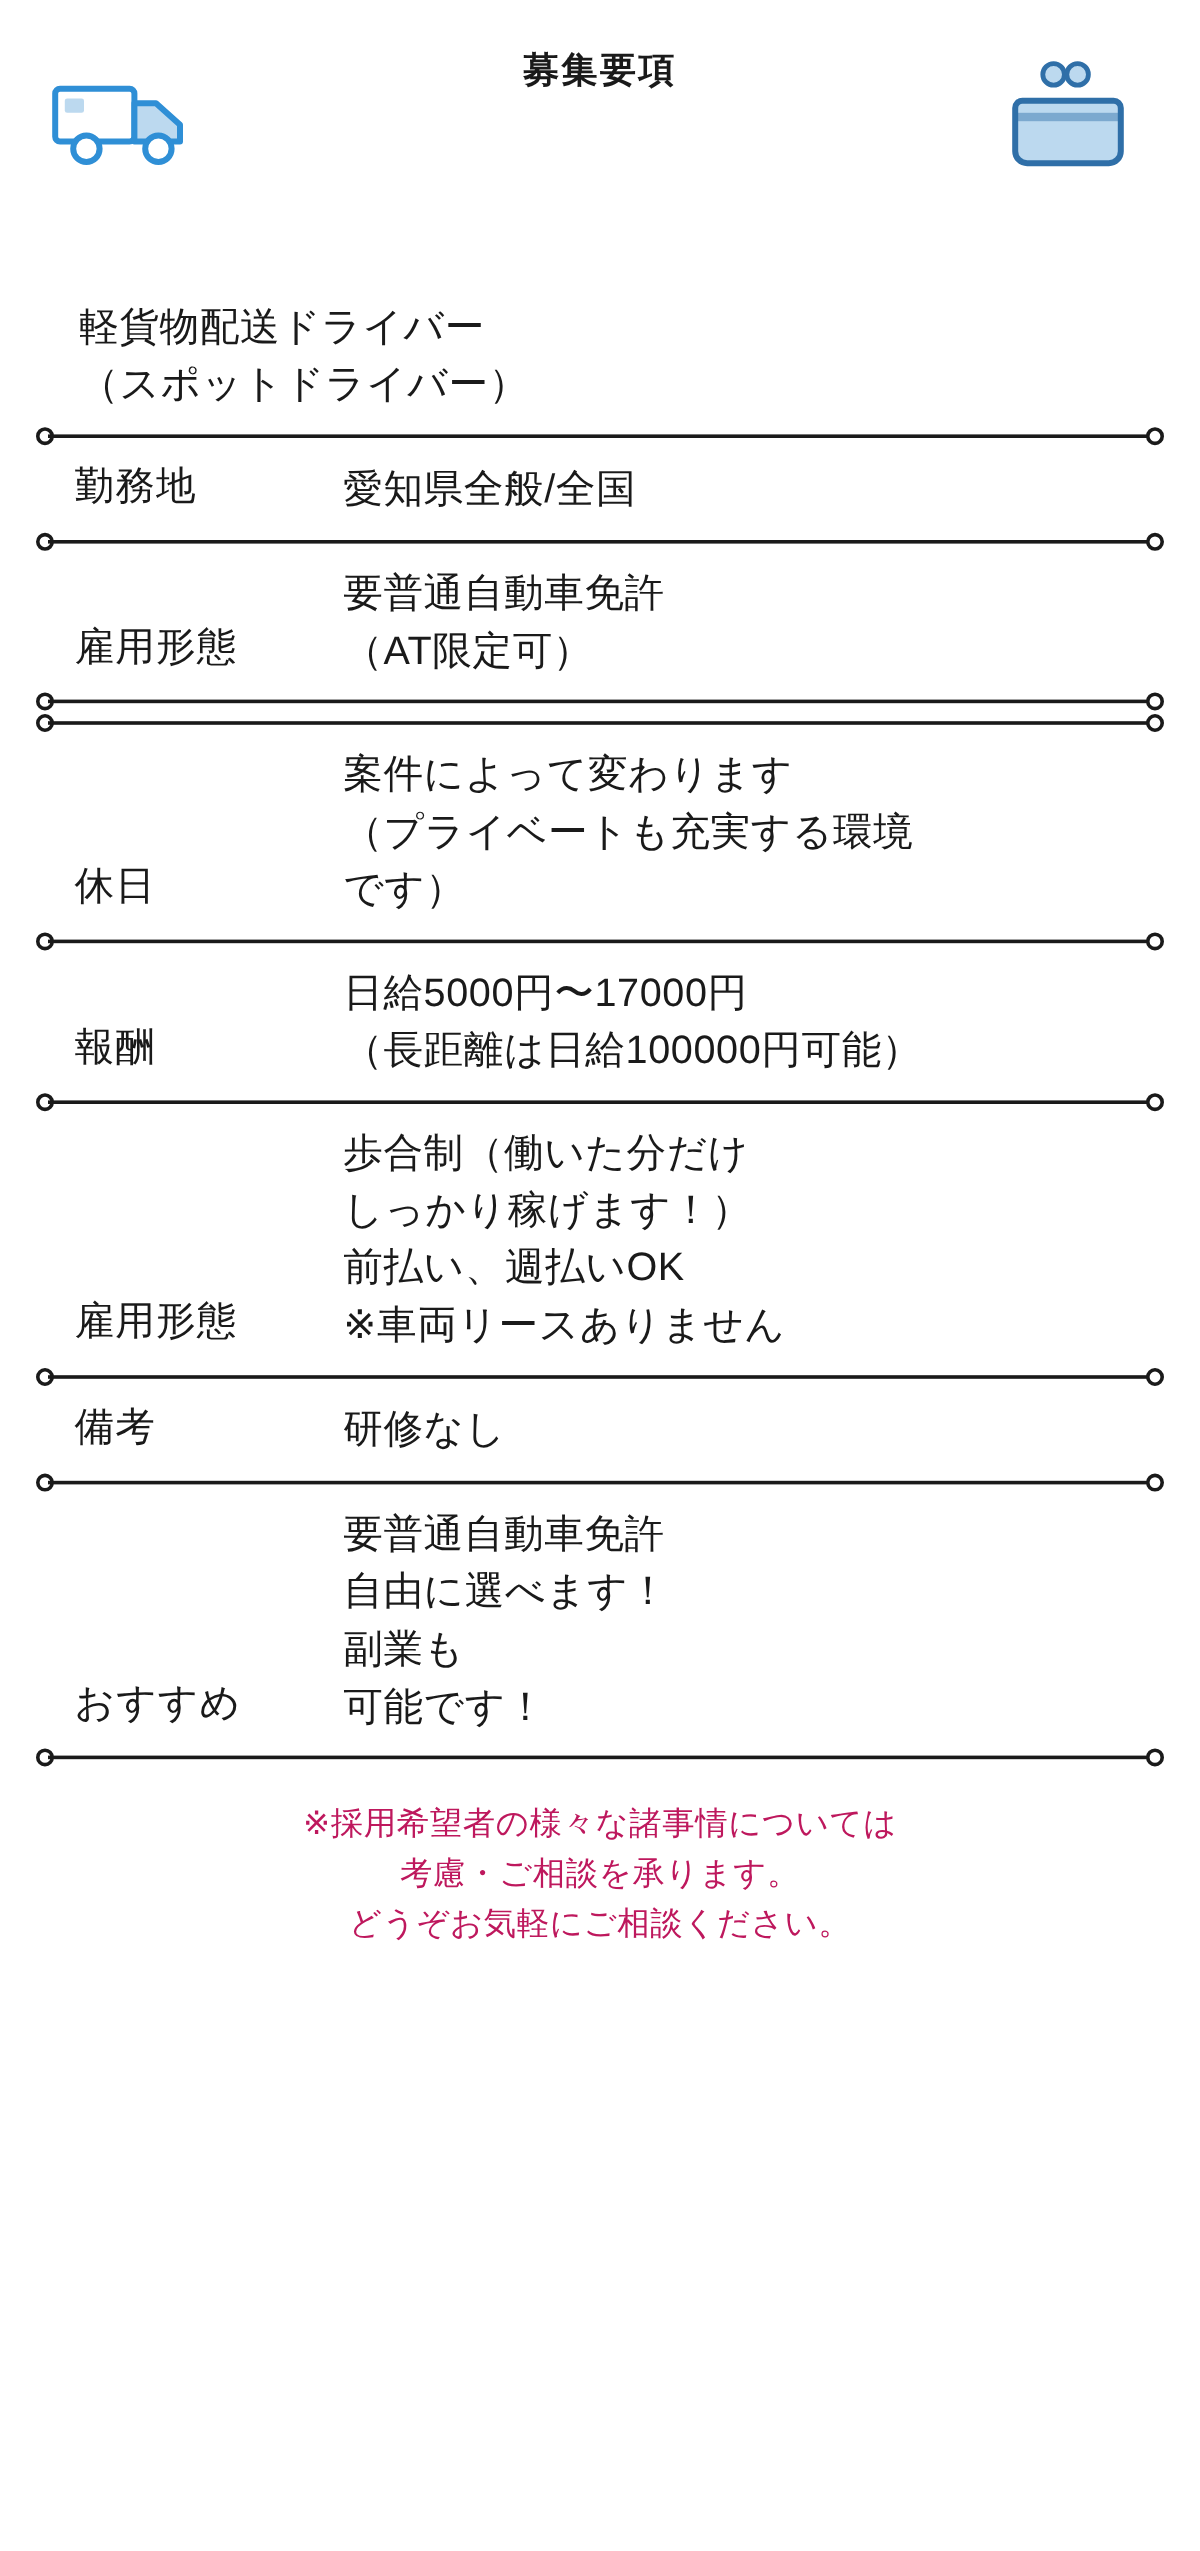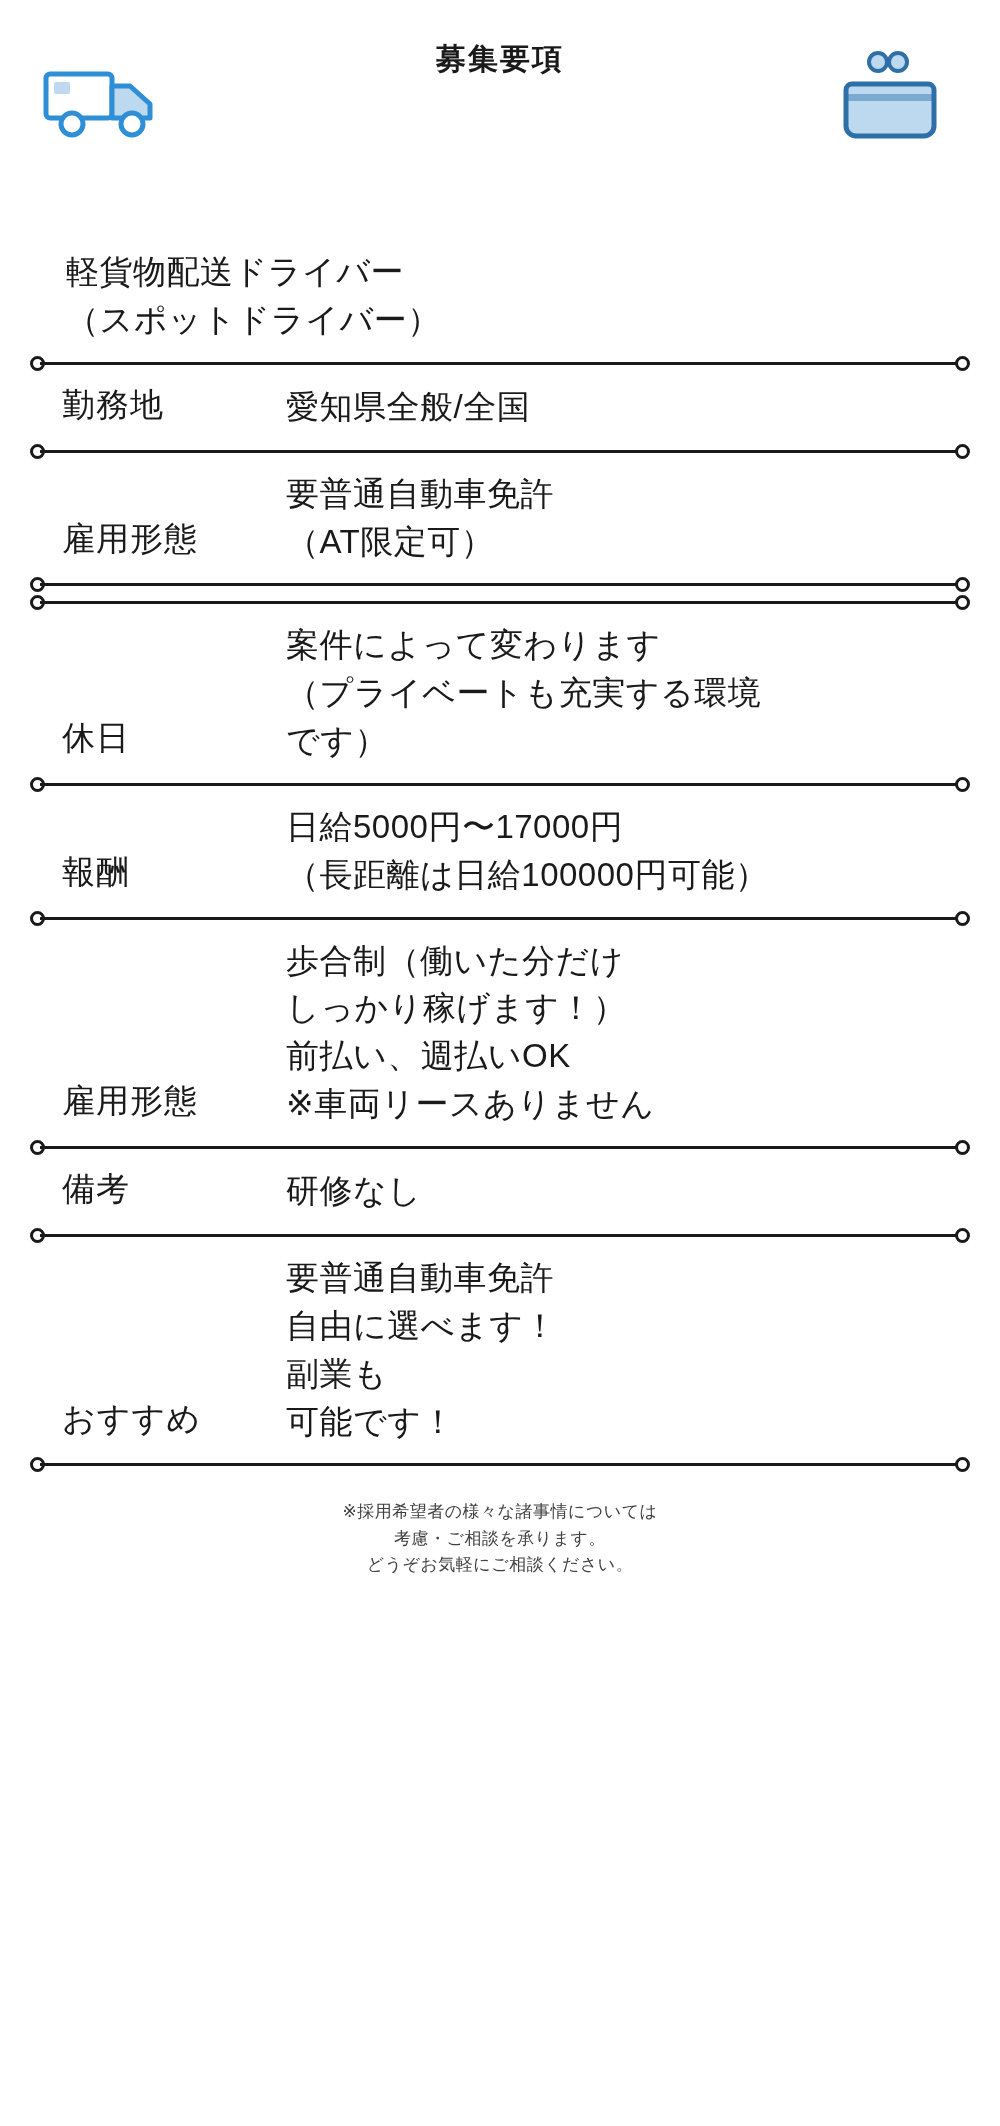--- a/index.html
+++ b/index.html
@@ -132,23 +132,23 @@
     background: #ffffff;
   }
   .divider .dot.left { left: 0; }
   .divider .dot.right { right: 0; }
 
   
   .footnote {
     margin: 26px auto 17px;
     width: 940px;
     text-align: center;
-    font-size: 17px;
+    font-size: 27px;
     line-height: 1.55;
-    color: #404040;
+    color: #be185d;
     white-space: pre-line;
     letter-spacing: 0.5px;
   }
 </style>
 </head>
 <body>
 
 <div class="page">
 
   <div class="header">

